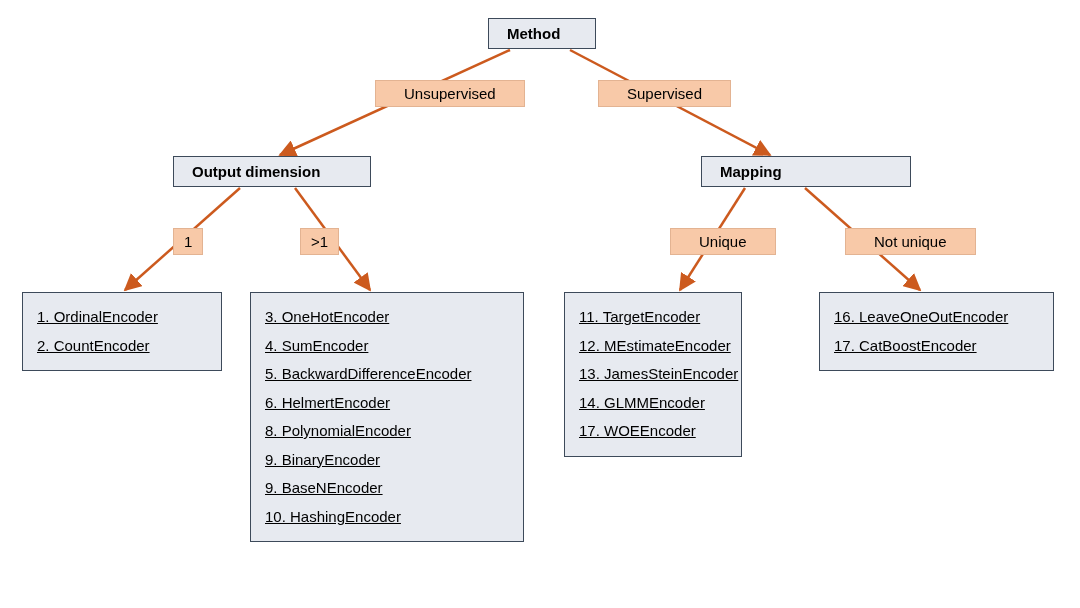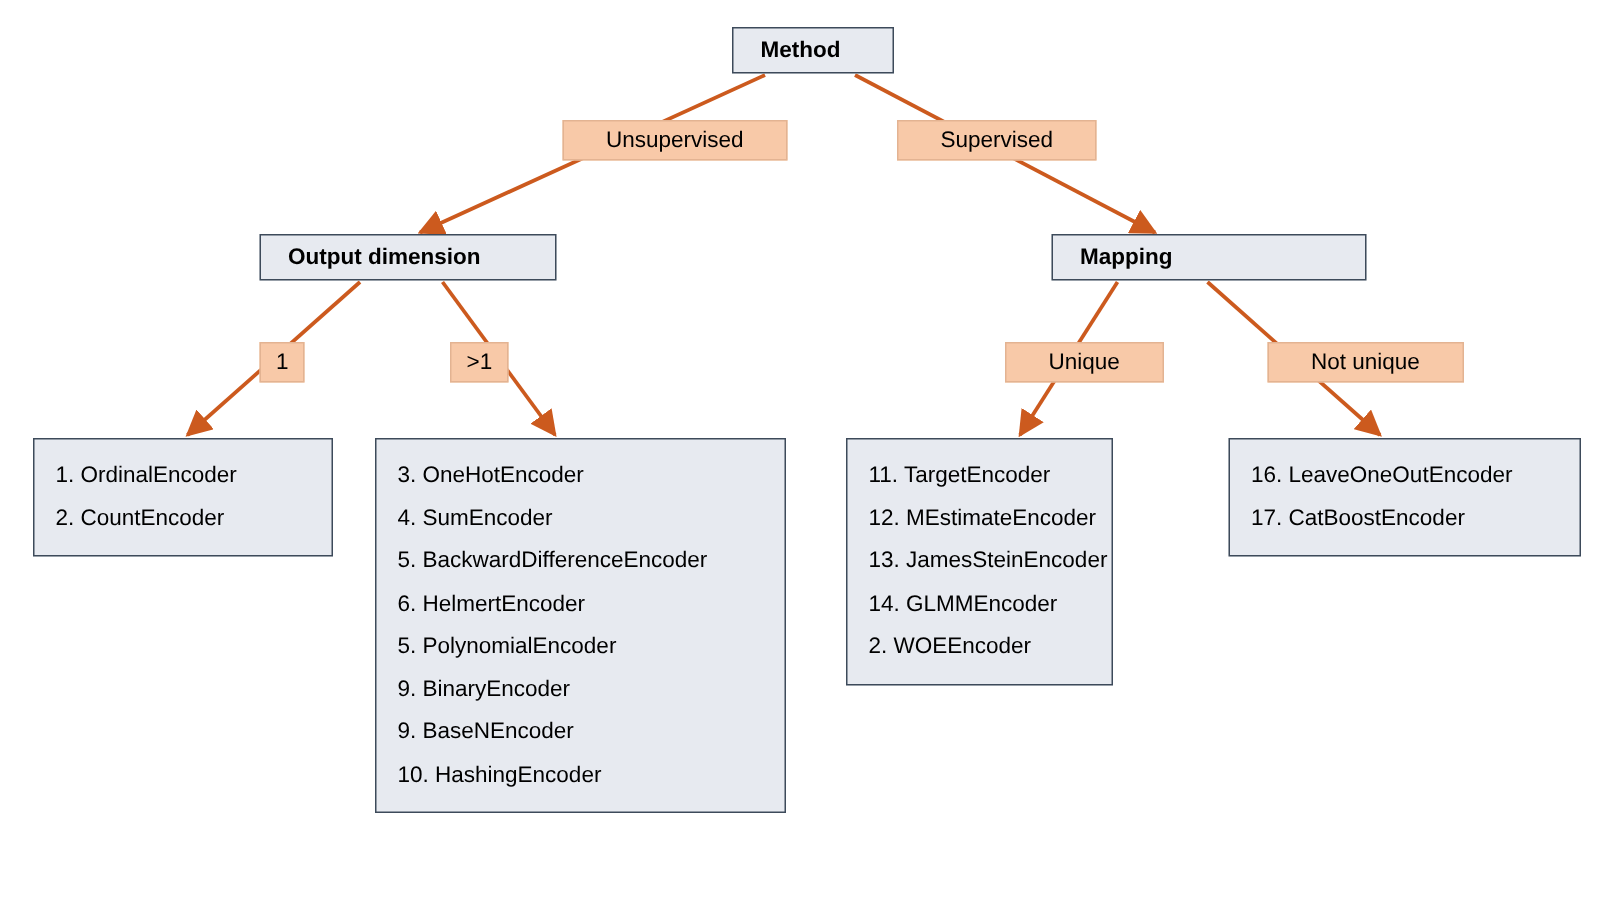--- a/index.html
+++ b/index.html
@@ -38,21 +38,21 @@
   .leaf {
     position: absolute;
     background: #e7eaf0;
     border: 1px solid #3d4a5a;
     padding: 10px 14px;
     box-sizing: border-box;
     font-size: 15px;
     line-height: 1.9;
     text-align: left;
   }
-  .leaf div { white-space: nowrap; }
+  .leaf div { white-space: nowrap; text-decoration: underline; }
 </style>
 </head>
 <body>
 
 <svg class="connectors">
   <defs>
     <marker id="arrow" viewBox="0 0 10 10" refX="9" refY="5" markerWidth="7" markerHeight="7" orient="auto-start-reverse">
       <path d="M 0 0 L 10 5 L 0 10 z" fill="#cc5a1e"></path>
     </marker>
   </defs>
@@ -86,30 +86,30 @@
 <div class="leaf" id="leaf-1" style="left:22px; top:292px; width:200px;">
     <div>1. OrdinalEncoder</div>
     <div>2. CountEncoder</div>
   </div>
 
 <div class="leaf" id="leaf-gt1" style="left:250px; top:292px; width:274px;">
     <div>3. OneHotEncoder</div>
     <div>4. SumEncoder</div>
     <div>5. BackwardDifferenceEncoder</div>
     <div>6. HelmertEncoder</div>
-    <div>5. PolynomialEncoder</div>
+    <div>8. PolynomialEncoder</div>
     <div>9. BinaryEncoder</div>
     <div>9. BaseNEncoder</div>
     <div>10. HashingEncoder</div>
   </div>
 
 <div class="leaf" id="leaf-unique" style="left:564px; top:292px; width:178px;">
     <div>11. TargetEncoder</div>
     <div>12. MEstimateEncoder</div>
     <div>13. JamesSteinEncoder</div>
     <div>14. GLMMEncoder</div>
-    <div>2. WOEEncoder</div>
+    <div>17. WOEEncoder</div>
   </div>
 
 <div class="leaf" id="leaf-not-unique" style="left:819px; top:292px; width:235px;">
     <div>16. LeaveOneOutEncoder</div>
     <div>17. CatBoostEncoder</div>
   </div>
 
 </body></html>

